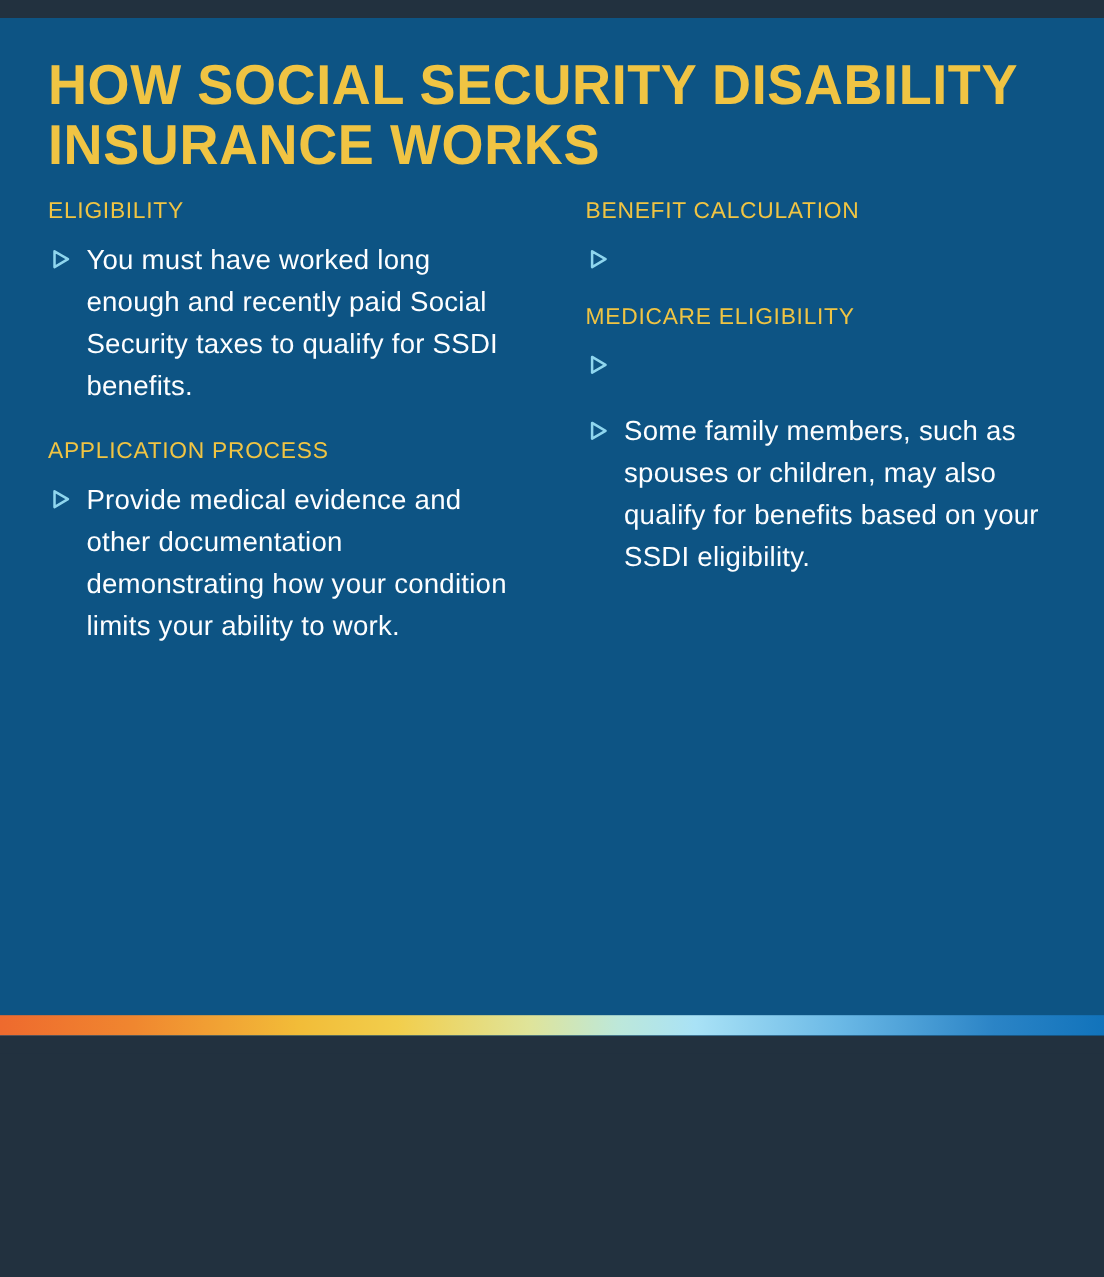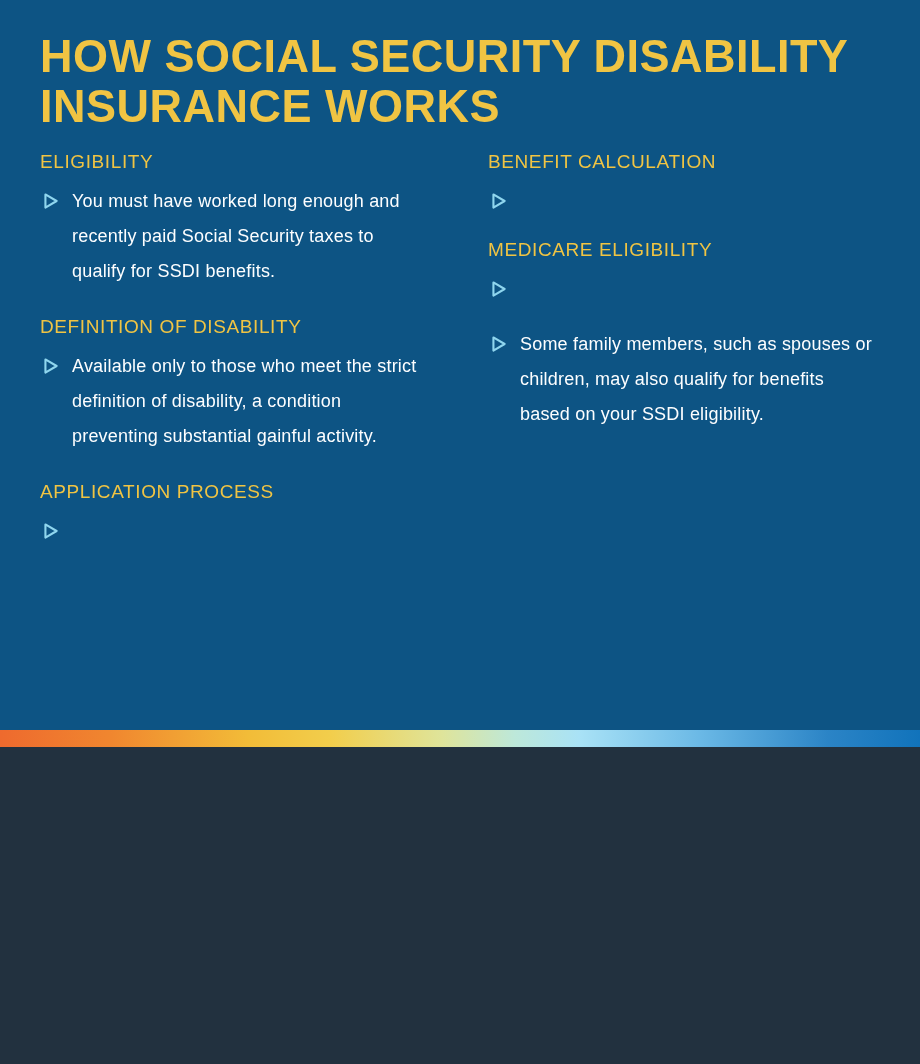--- a/index.html
+++ b/index.html
@@ -7,25 +7,25 @@
     --yellow: #f0c443;
     --text: #fdfeff;
     --arrow: #8fd6ee;
     --rule: #eaf1f6;
   }
   * { margin: 0; padding: 0; box-sizing: border-box; }
   html, body { background: #22313f; }
   .poster {
     position: relative;
     width: 920px;
-    height: 747px;
+    height: 848px;
     background: var(--bg);
     overflow: hidden;
     font-family: "Liberation Sans", sans-serif;
-    margin: 0 auto;
+    margin: 15px auto;
   }
   .title {
     padding: 30px 40px 0 40px;
     color: var(--yellow);
     font-size: 45px;
     font-weight: 800;
     letter-spacing: 0.5px;
     line-height: 1.06;
     transform-origin: left top;
     transform: scaleY(1.04);
@@ -48,21 +48,21 @@
     align-items: flex-start;
   }
   .bullet {
     color: var(--arrow);
     flex: 0 0 32px;
     padding-top: 6px;
   }
   .bullet svg { display: block; }
   .section-body {
     color: var(--text);
-    font-size: 18px;
+    font-size: 23px;
     line-height: 35px;
     max-width: 352px;
     letter-spacing: 0.2px;
   }
   .footer-logo {
     position: absolute;
     left: 38px;
     top: 984px;
     display: flex;
     align-items: center;
@@ -113,40 +113,30 @@
         <div class="section-item">
           <span class="bullet">
             <svg width="21" height="22" viewBox="0 0 24 24">
                 <path d="M6.2 4.5 L19 12 L6.2 19.5 Z" fill="none" stroke="currentColor" stroke-width="2.4" stroke-linejoin="round"></path>
               </svg>
           </span>
           <p class="section-body">You must have worked long enough and recently paid Social Security taxes to qualify for SSDI benefits.</p>
         </div>
       </div>
 
-      <div class="section">
-        <div class="section-heading">DEFINITION OF DISABILITY</div>
-        <div class="section-item">
-          <span class="bullet">
-            <svg width="21" height="22" viewBox="0 0 24 24">
-                <path d="M6.2 4.5 L19 12 L6.2 19.5 Z" fill="none" stroke="currentColor" stroke-width="2.4" stroke-linejoin="round"></path>
-              </svg>
-          </span>
-          <p class="section-body">Available only to those who meet the strict definition of disability, a condition preventing substantial gainful activity.</p>
-        </div>
-      </div>
 
       <div class="section">
         <div class="section-heading">APPLICATION PROCESS</div>
         <div class="section-item">
           <span class="bullet">
             <svg width="21" height="22" viewBox="0 0 24 24">
                 <path d="M6.2 4.5 L19 12 L6.2 19.5 Z" fill="none" stroke="currentColor" stroke-width="2.4" stroke-linejoin="round"></path>
               </svg>
           </span>
+          <p class="section-body">Provide medical evidence and other documentation demonstrating how your condition limits your ability to work.</p>
         </div>
       </div>
 
 
     </div>
 
     <div class="col">
 
       <div class="section">
         <div class="section-heading">BENEFIT CALCULATION</div>

